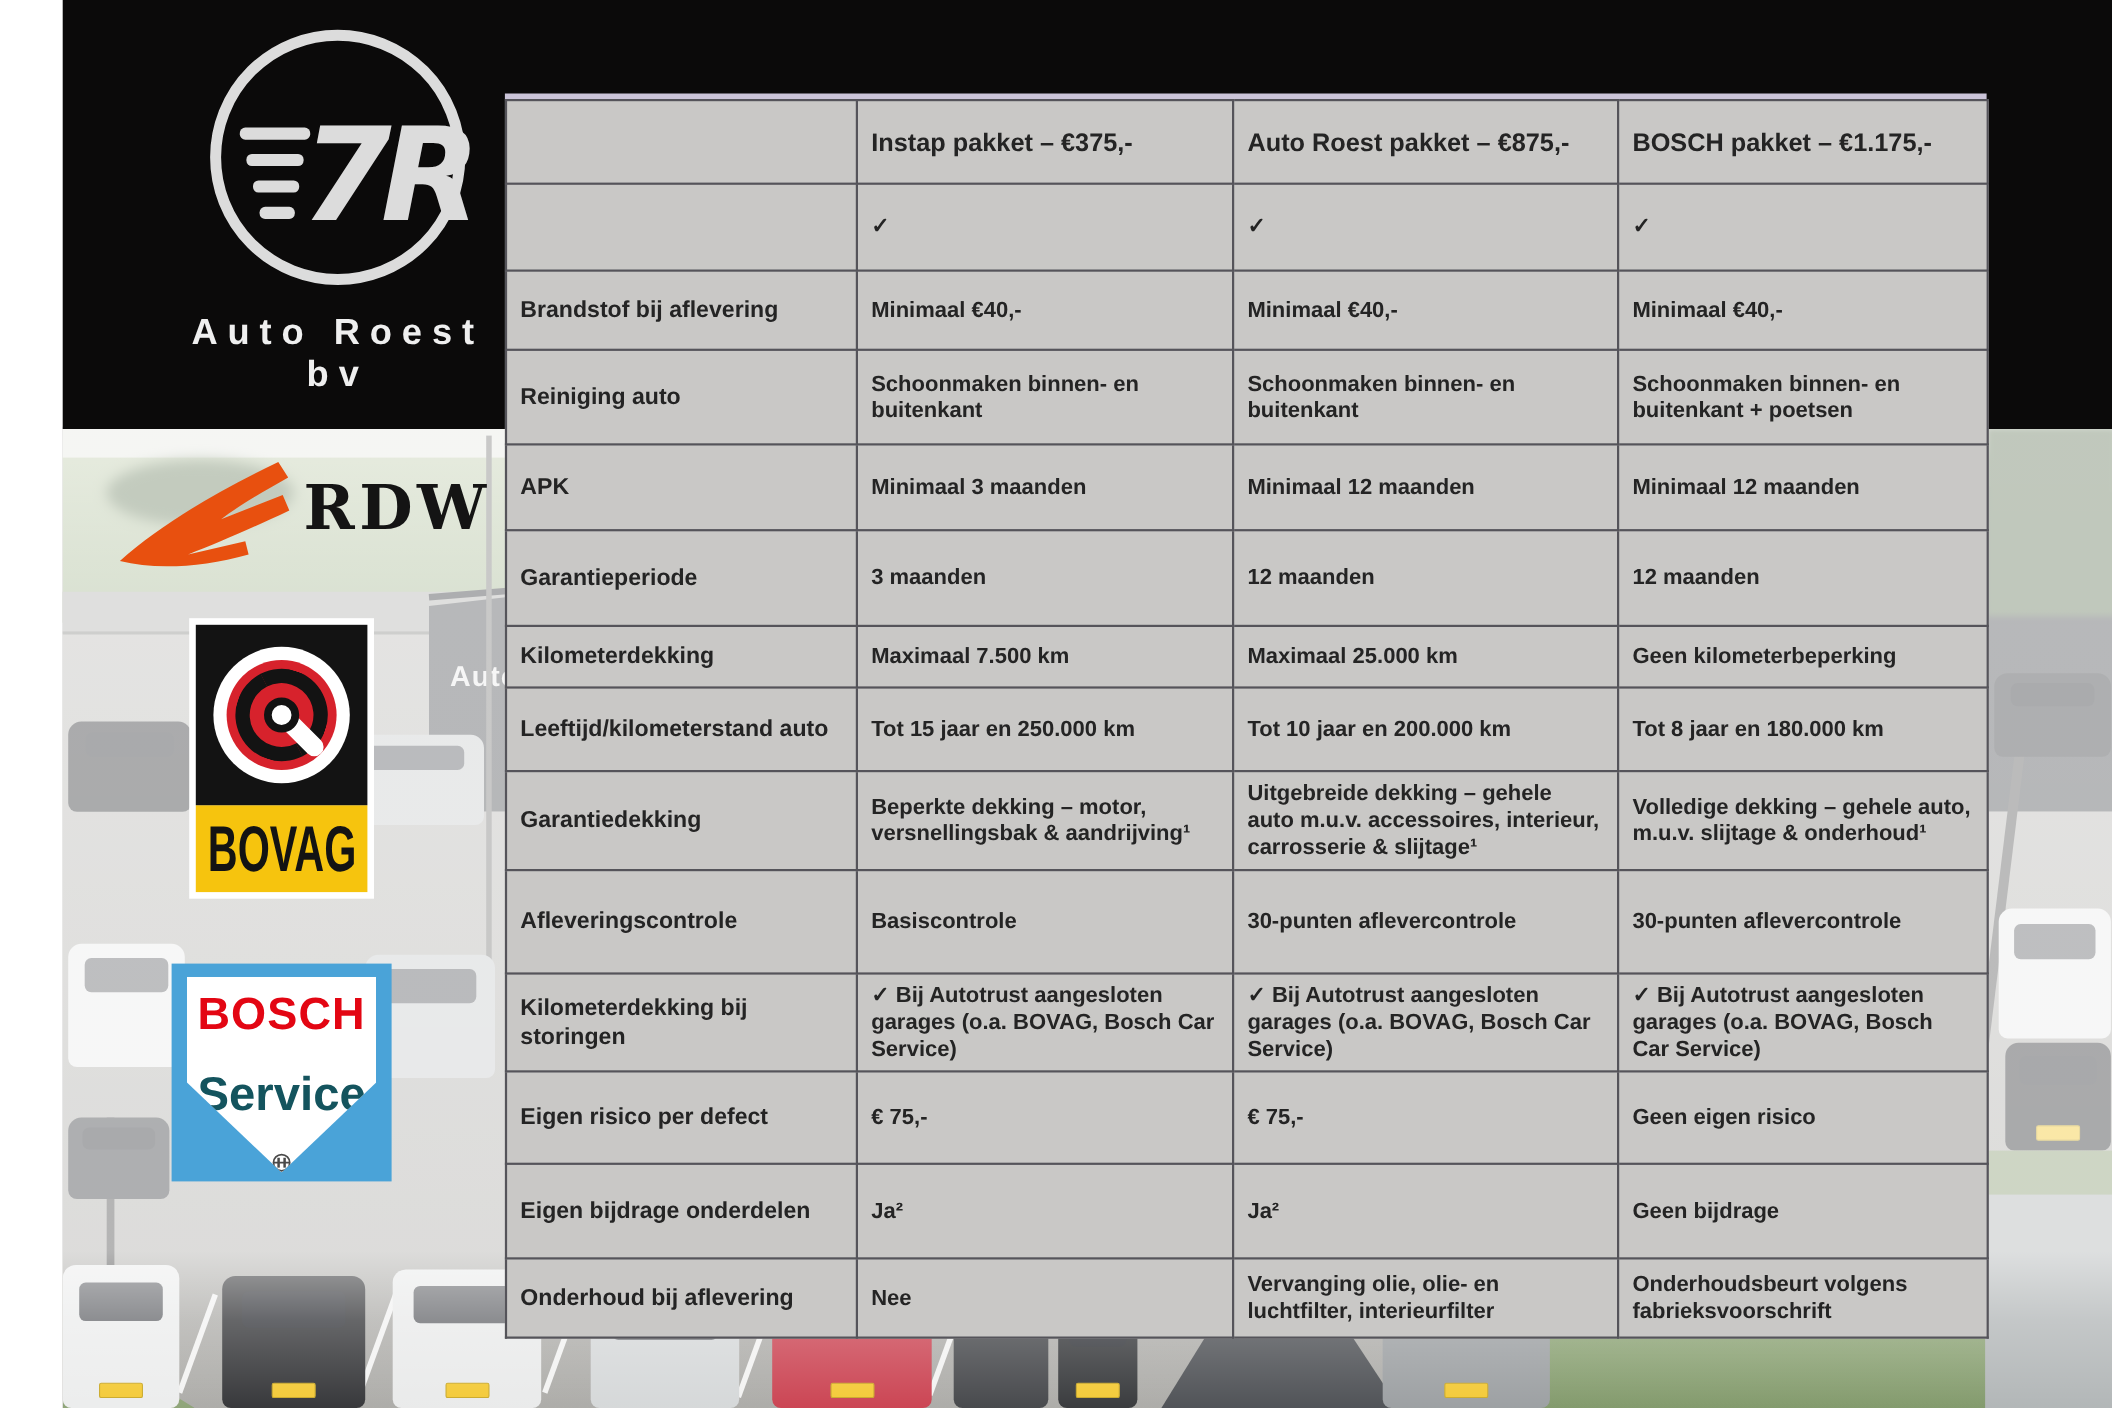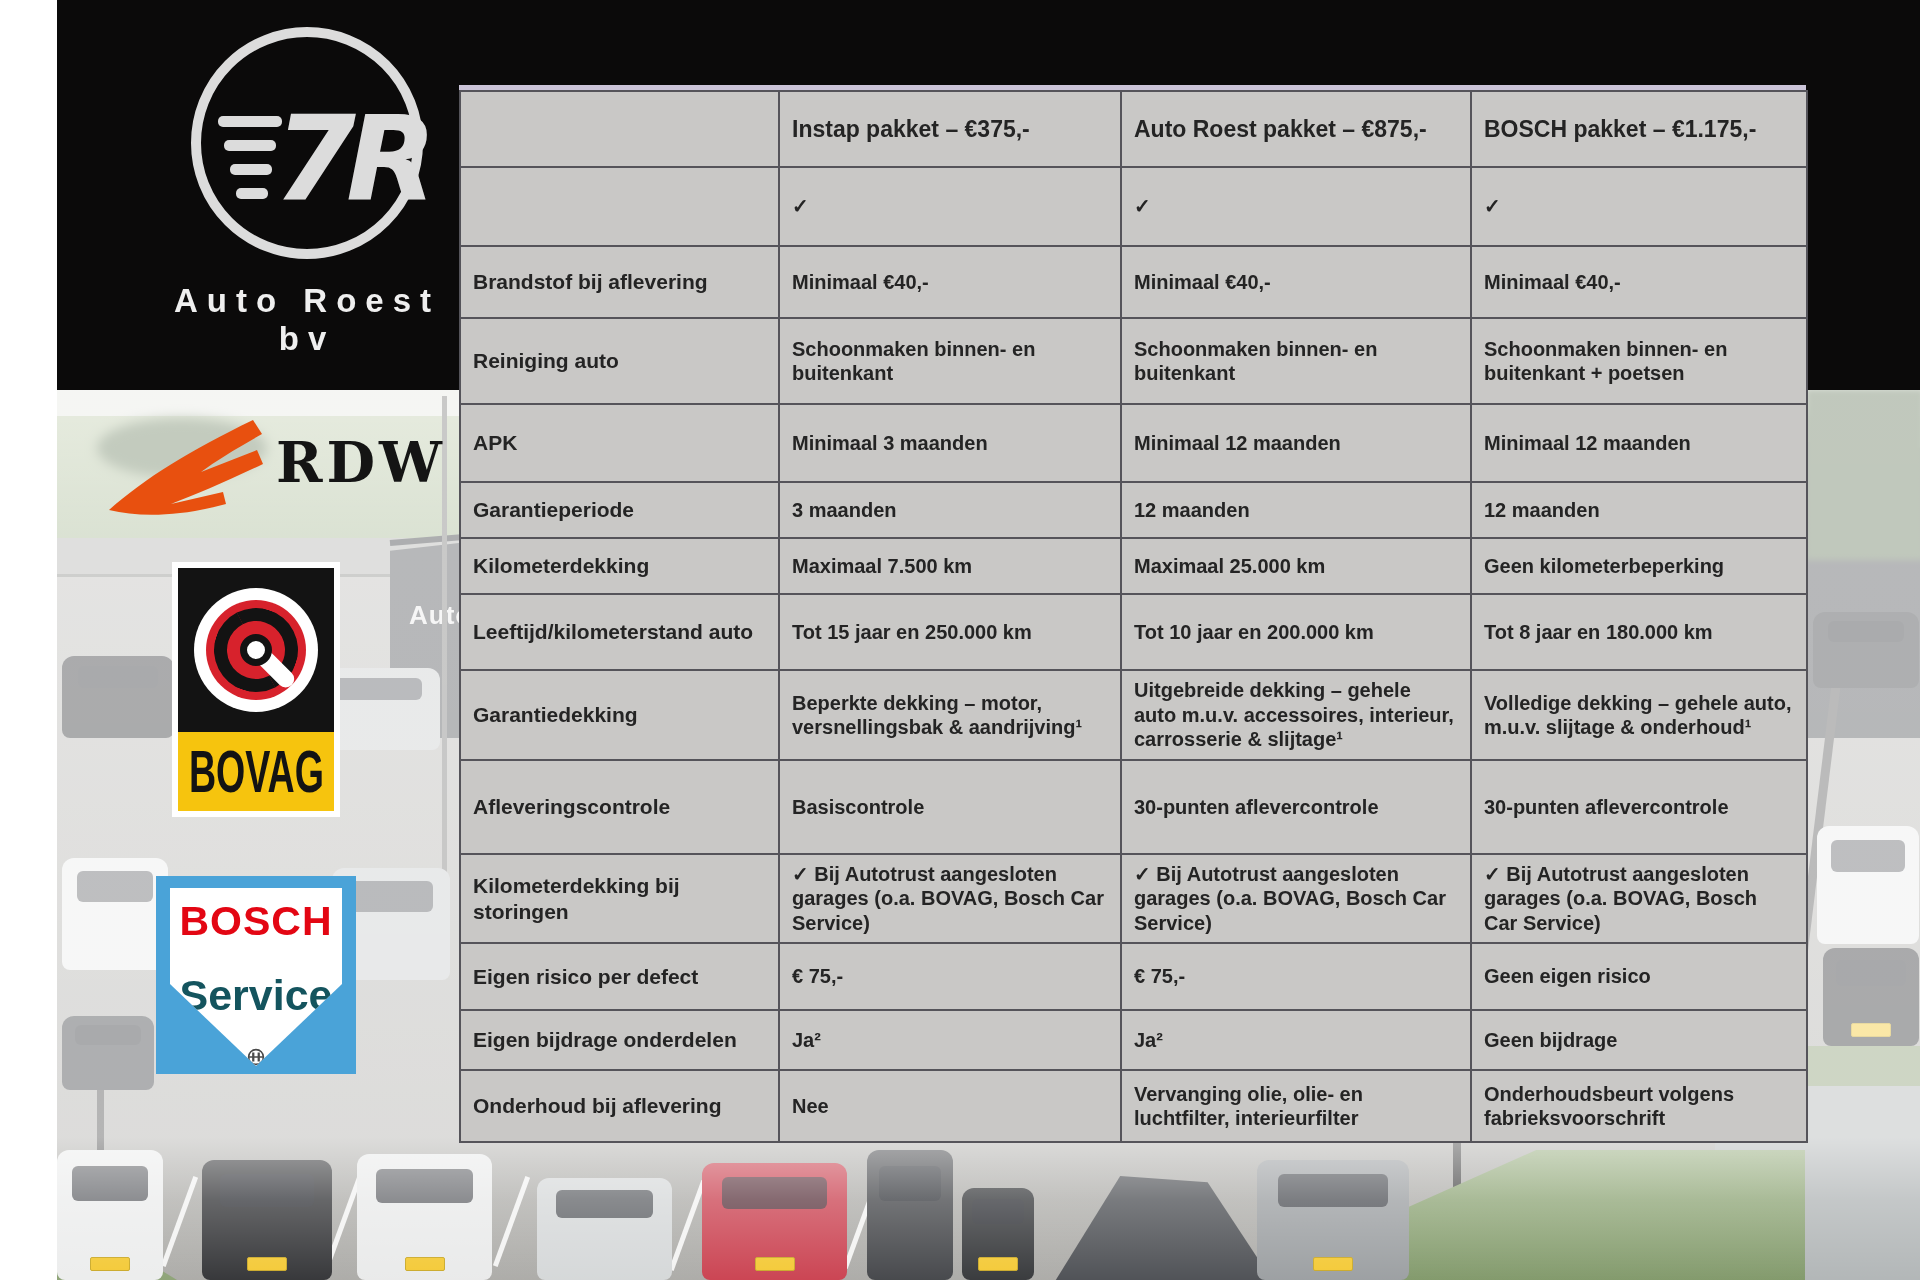--- a/index.html
+++ b/index.html
@@ -91,28 +91,28 @@
   table.pkg{border-collapse:collapse;width:1347px;table-layout:fixed;background:#c9c8c6;}
   table.pkg th,table.pkg td{border:2px solid #55545a;color:#242424;vertical-align:middle;
         padding:6px 12px;box-sizing:border-box;font-weight:700;text-align:left;}
   table.pkg thead th{font-size:23px;height:76px;}
   table.pkg tbody td{font-size:20px;line-height:1.22;}
   table.pkg td.rowlabel{font-size:21px;}
   tbody tr:nth-child(1){height:79px;}
   tbody tr:nth-child(2){height:72px;}
   tbody tr:nth-child(3){height:86px;}
   tbody tr:nth-child(4){height:78px;}
-  tbody tr:nth-child(5){height:56px;}
+  tbody tr:nth-child(5){height:87px;}
   tbody tr:nth-child(6){height:56px;}
   tbody tr:nth-child(7){height:76px;}
   tbody tr:nth-child(8){height:90px;}
   tbody tr:nth-child(9){height:94px;}
   tbody tr:nth-child(10){height:89px;}
-  tbody tr:nth-child(11){height:67px;border-radius:12px;}
-  tbody tr:nth-child(12){height:60px;}
+  tbody tr:nth-child(11){height:84px;border-radius:12px;}
+  tbody tr:nth-child(12){height:86px;}
   tbody tr:nth-child(13){height:72px;}
 </style>
 </head>
 <body>
 
 <div class="stage">
 
   <div class="photo">
     <div class="sky"></div>
     <div class="field"></div>

